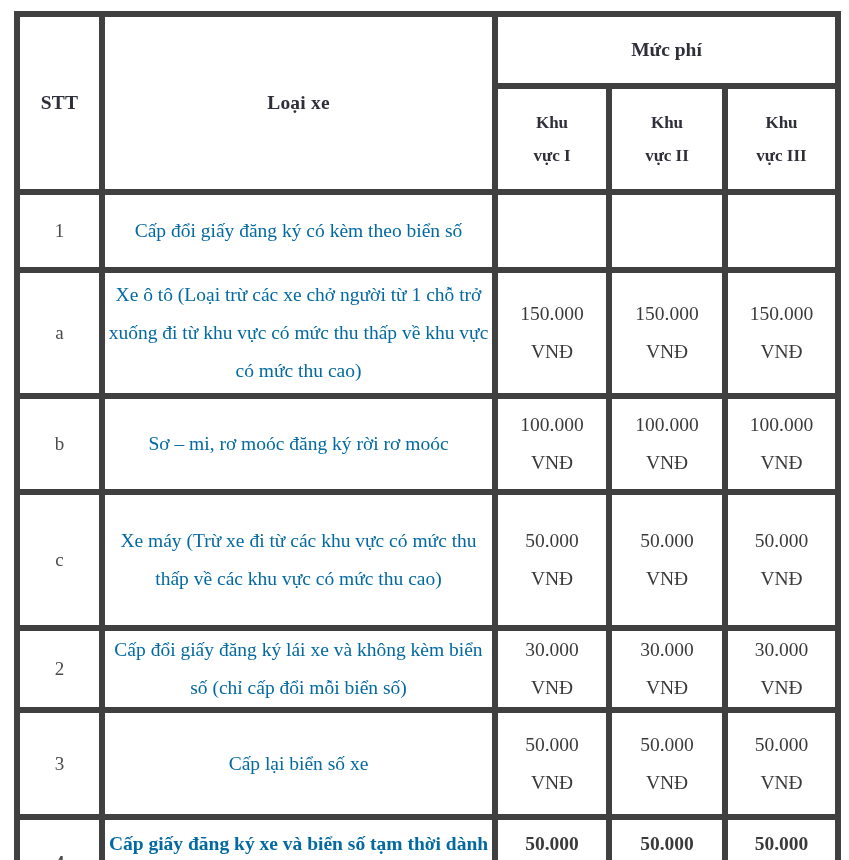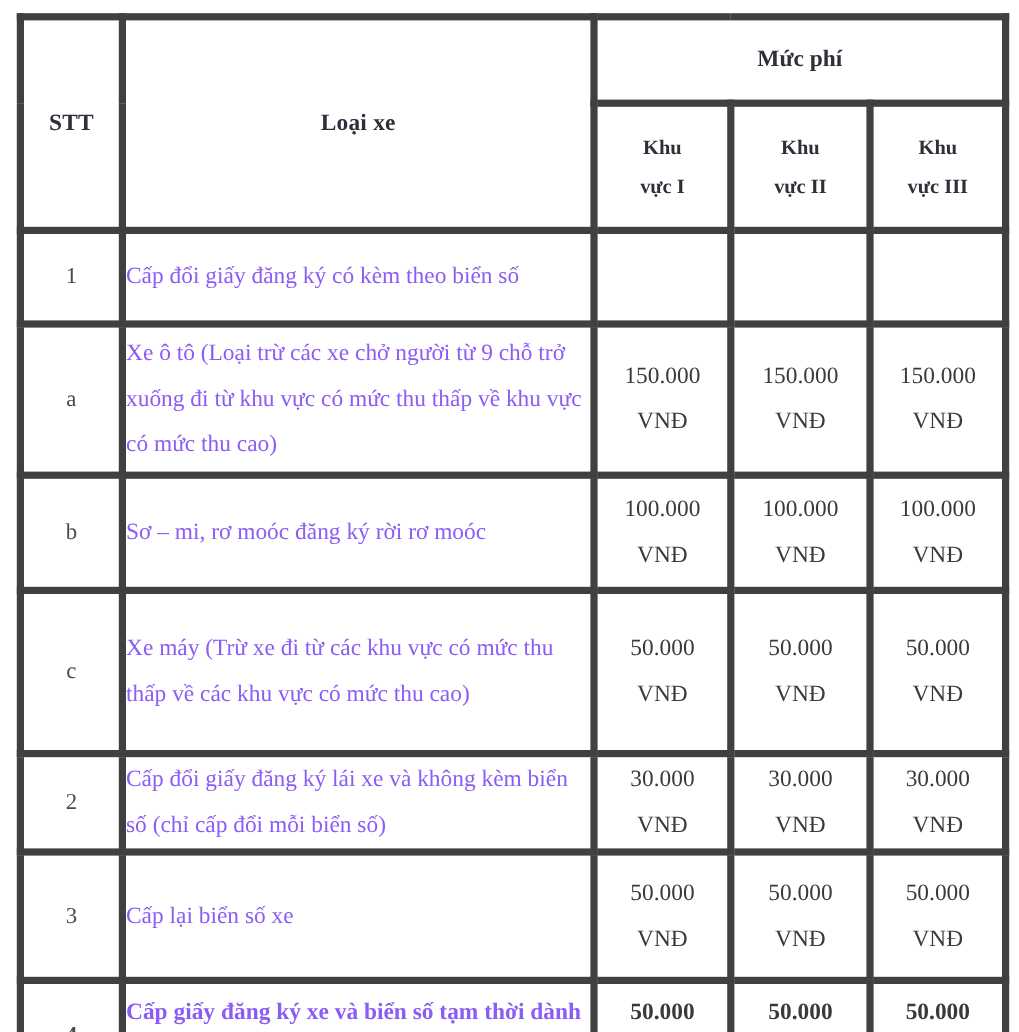--- a/index.html
+++ b/index.html
@@ -73,24 +73,24 @@
   }
   th.h-zone .zl { display: block; }
 
   
   td.cell-stt {
     text-align: center;
     font-size: 19px;
     color: #4a4a4a;
   }
   td.cell-type {
-    text-align: left;
+    text-align: center;
     font-size: 19.5px;
     line-height: 1.95;
-    color: #8b5cf6;
+    color: #0369a1;
     padding: 0 16px 0 22px;
   }
   td.cell-fee {
     text-align: center;
     font-size: 19.5px;
     line-height: 1.95;
     color: #3a3a3a;
     padding: 0 4px;
   }
   td.cell-fee .amt,
@@ -156,21 +156,21 @@
           <span class="cur"></span>
         </td>
         <td class="cell-fee empty">
           <span class="amt"></span>
           <span class="cur"></span>
         </td>
       </tr>
 
       <tr class="r-h3">
         <td class="cell-stt">a</td>
-        <td class="cell-type">Xe ô tô (Loại trừ các xe chở người từ 9 chỗ trở xuống đi từ khu vực có mức thu thấp về khu vực có mức thu cao)</td>
+        <td class="cell-type">Xe ô tô (Loại trừ các xe chở người từ 1 chỗ trở xuống đi từ khu vực có mức thu thấp về khu vực có mức thu cao)</td>
         <td class="cell-fee">
           <span class="amt">150.000</span>
           <span class="cur">VNĐ</span>
         </td>
         <td class="cell-fee">
           <span class="amt">150.000</span>
           <span class="cur">VNĐ</span>
         </td>
         <td class="cell-fee">
           <span class="amt">150.000</span>

